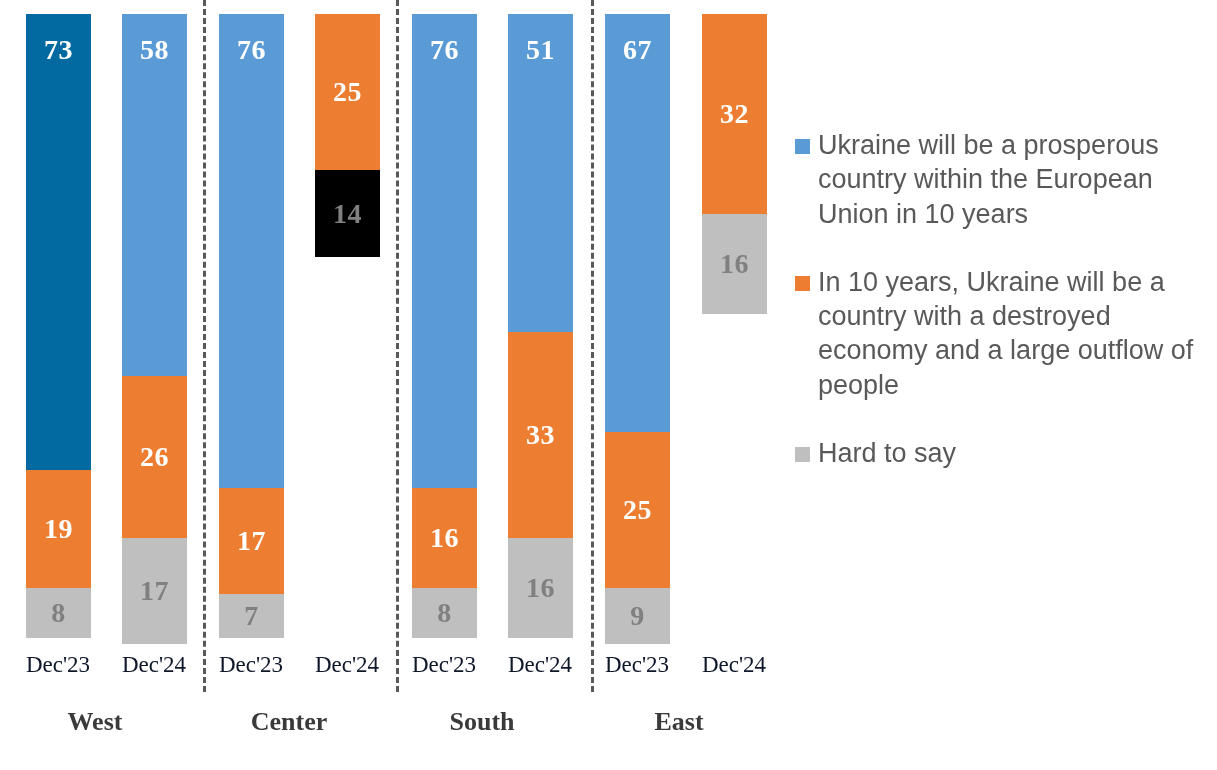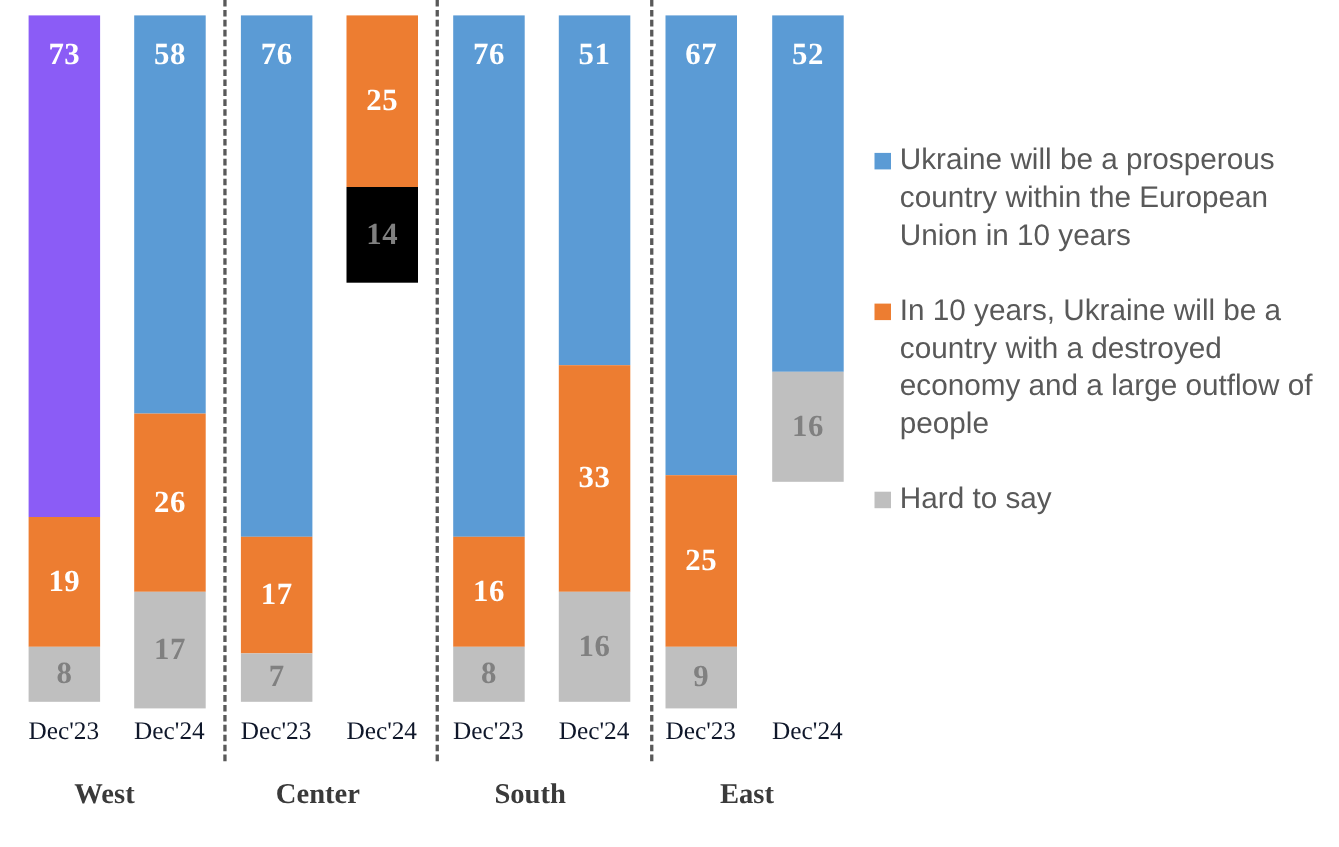--- a/index.html
+++ b/index.html
@@ -132,21 +132,21 @@
 </style>
 </head>
 <body>
 
 <div id="chart-root">
 
   <div class="plot-area">
 
     <div id="bars-layer">
         <div class="bar" style="left: 26px;">
-          <div class="seg seg-blue" style="flex: 0 0 73%; background: #8b5cf6;">
+          <div class="seg seg-blue" style="flex: 0 0 73%; background: #0369a1;">
             <span class="seg-label">73</span>
           </div>
           <div class="seg seg-orange" style="flex: 0 0 19%; background: rgb(237, 125, 49);">
             <span class="seg-label">19</span>
           </div>
           <div class="seg seg-gray" style="flex: 0 0 8%; background: rgb(191, 191, 191);">
             <span class="seg-label">8</span>
           </div>
         </div>
         <div class="bar" style="left: 122px;">
@@ -206,22 +206,22 @@
             <span class="seg-label">67</span>
           </div>
           <div class="seg seg-orange" style="flex: 0 0 25%; background: rgb(237, 125, 49);">
             <span class="seg-label">25</span>
           </div>
           <div class="seg seg-gray" style="flex: 0 0 9%; background: rgb(191, 191, 191);">
             <span class="seg-label">9</span>
           </div>
         </div>
         <div class="bar" style="left: 702px;">
-          <div class="seg seg-blue" style="flex: 0 0 52%; background: rgb(91, 155, 213);">
-            <span class="seg-label">52</span>
+          <div class="seg seg-orange" style="flex: 0 0 32%; background: rgb(237, 125, 49);">
+            <span class="seg-label">32</span>
           </div>
           <div class="seg seg-gray" style="flex: 0 0 16%; background: rgb(191, 191, 191);">
             <span class="seg-label">16</span>
           </div>
         </div>
       </div>
 
     <div id="dividers-layer">
         <div class="divider" style="left: 203px;"></div>
         <div class="divider" style="left: 396px;"></div>

